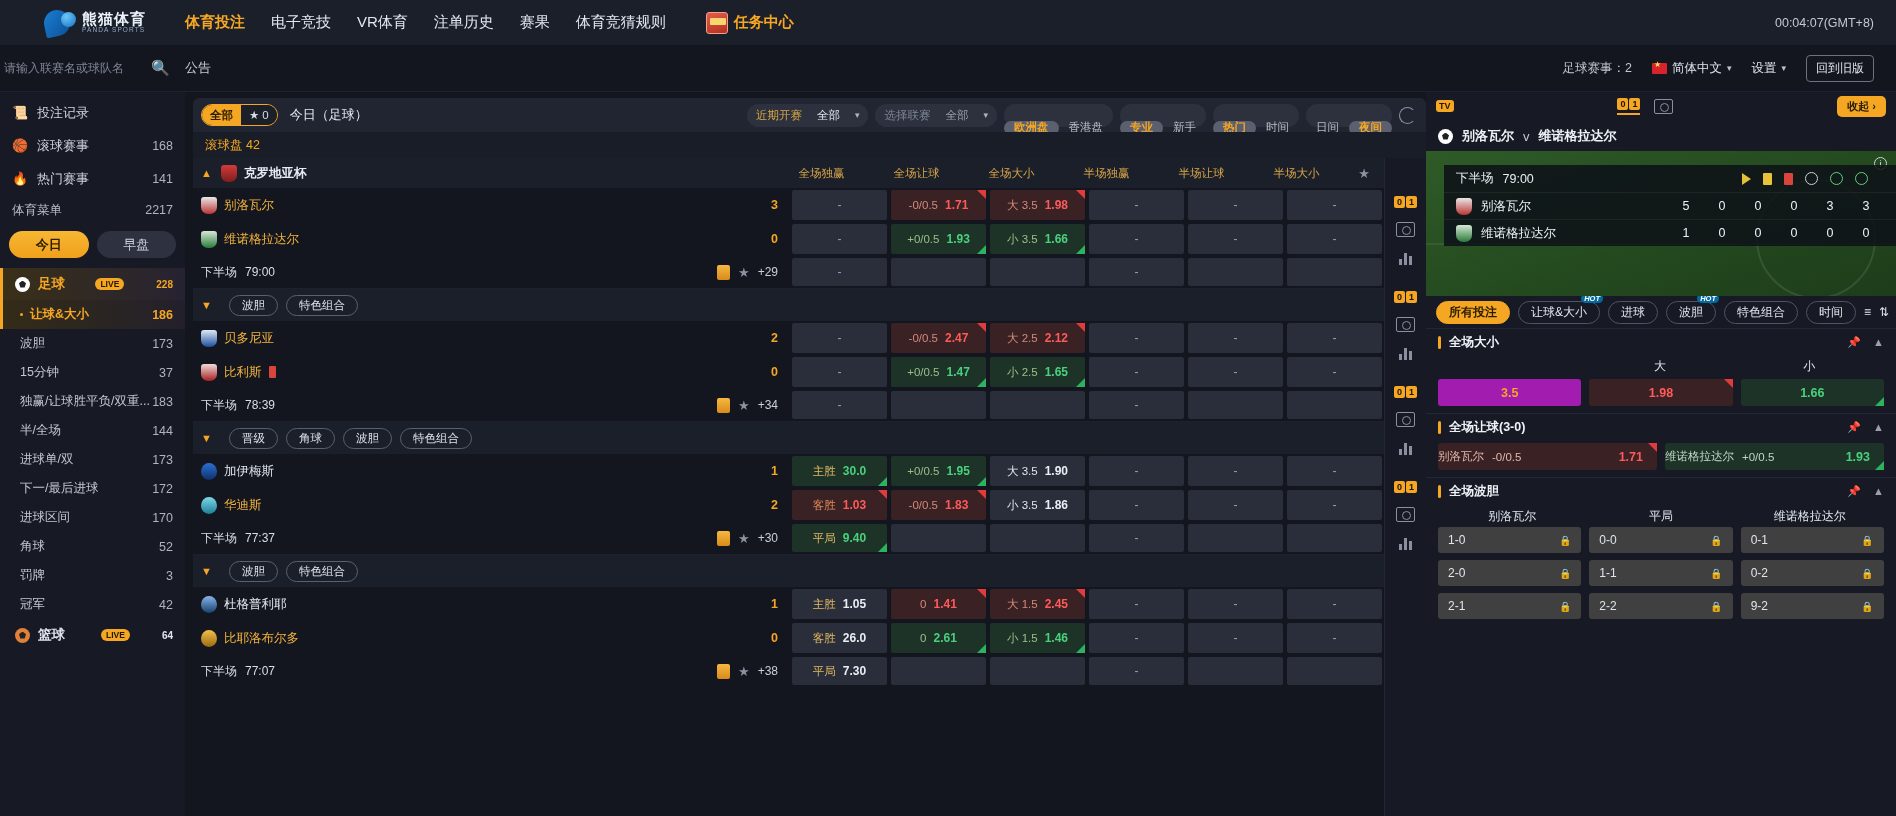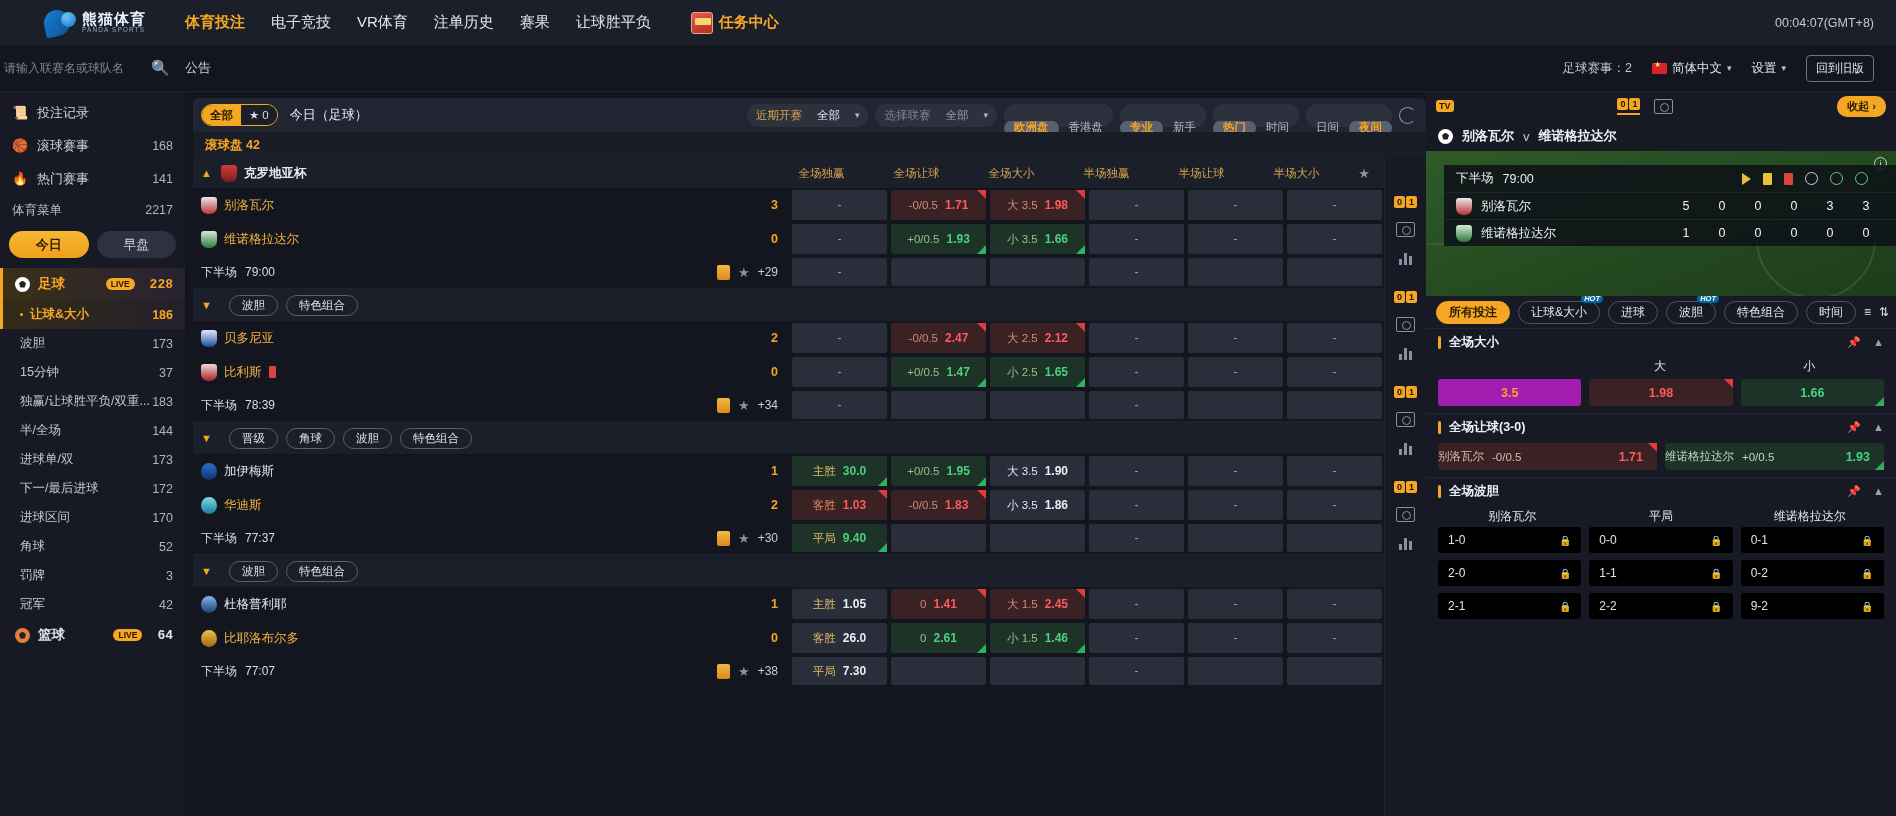--- a/index.html
+++ b/index.html
@@ -86,21 +86,21 @@
   .daytabs { display:flex; gap:8px; padding:6px 9px 10px; }
   .daytab { flex:1; height:27px; border-radius:14px; display:flex; align-items:center; justify-content:center;
     font-size:13px; background:#2d3140; color:#cdd2dc; cursor:pointer; }
   .daytab.on { background:linear-gradient(180deg,#f7b733,#f0a01c); color:#2a1d00; font-weight:bold; }
 
   .sport-head { height:32px; display:flex; align-items:center; padding:0 12px; gap:8px; cursor:pointer;
     background:linear-gradient(90deg,#3a3018,#272232); border-left:3px solid #f5a623; font-size:13.5px; color:#f5a623; font-weight:bold; }
   .sport-head .ball { width:15px;height:15px;border-radius:50%;background:#fff;position:relative;flex-shrink:0;}
   .sport-head .ball::after{content:"";position:absolute;left:4px;top:4px;width:7px;height:7px;background:#222;clip-path:polygon(50% 0,100% 38%,81% 100%,19% 100%,0 38%);}
   .live-badge { background:#f5a623; color:#241800; font-size:8.5px; font-weight:bold; border-radius:7px; padding:1px 5px; margin-left:auto; }
-  .sport-head .n { font-size:13px; margin-left:7px;font-family:Liberation Mono, monospace; }
+  .sport-head .n { font-size:10px; margin-left:24px; }
 
   .sub-item { height:29px; display:flex; align-items:center; padding:0 12px 0 20px; font-size:12.5px; color:#c2c7d2; cursor:pointer; }
   .sub-item .n { margin-left:auto; font-size:12.5px; color:#aeb4c1; }
   .sub-item.on { color:#f5a623; font-weight:bold; background:linear-gradient(90deg,#342b17,#23202c); border-left:3px solid #f5a623; padding-left:17px; }
   .sub-item.on .n { color:#f5a623; }
   .dot { width:3px;height:3px;border-radius:50%;background:#f5a623;margin-right:7px; }
 
   
   .center { flex:1; min-width:0; background:#13161f; display:flex; flex-direction:column; padding:6px 0 0 8px; overflow:hidden; }
   .filterbar { height:34px; background:#212531; border-radius:6px 6px 0 0; display:flex; align-items:center; padding:0 10px 0 8px; gap:8px; flex-shrink:0; }
@@ -112,21 +112,21 @@
   .pill-sel { display:flex;align-items:center;gap:15px; height:23px; background:#2d313d; border-radius:12px; padding:0 9px; font-size:11.5px; cursor:pointer; }
   .pill-sel .k { color:#d7a548; }
   .pill-sel .v { color:#e6eaf2; }
   .pill-sel.dim .k { color:#7f8694; }
   .pill-sel.dim .v { color:#9aa1ae; }
   .pillgroup { display:flex; align-items:center; background:#2d313d; border-radius:12px; height:23px; }
   .pg { padding:0 10px; height:14px; display:flex; align-items:center; font-size:11.5px; color:#b6bcc8; border-radius:12px; cursor:pointer;margin-top:25px; }
   .pg.on { background:#5b6070; color:#f5a623; font-weight:bold; }
   .refresh-ico { width:17px;height:17px;border:1.6px solid #8c92a0;border-radius:50%;border-right-color:transparent; cursor:pointer; }
 
-  .rolling { height:26px; background:#191d27; display:flex; align-items:center; padding-left:12px; font-size:12.5px; color:#f5a623; flex-shrink:0;font-weight:bold; }
+  .rolling { height:26px; background:#191d27; display:flex; align-items:center; padding-left:12px; font-size:12.5px; color:#f5a623; flex-shrink:0; }
 
   .board { flex:1; overflow:hidden; background:#13161f; display:flex; }
   .boardmain { flex:1; min-width:0; }
   .rightrail { width:42px; background:#171a24; flex-shrink:0; border-left:1px solid #222635; }
 
   .lg-head { height:30px; background:#1b1f2a; display:flex; align-items:center; padding-left:8px; }
   .lg-chev { width:20px; color:#f5a623; font-size:11px; cursor:pointer; }
   .lg-crest { width:16px;height:17px;border-radius:3px 3px 7px 7px;background:linear-gradient(#d23b3b,#7f1d1d); margin-right:7px; }
   .lg-name { font-size:12.5px; color:#e6eaf2; font-weight:bold; }
   .colhead { display:flex; margin-left:auto; }
@@ -177,21 +177,21 @@
   .ic-bars { display:flex; align-items:flex-end; gap:2px; height:14px; cursor:pointer; }
   .ic-bars i { width:3px; background:#8a90a0; display:block; }
 
   
   .rpanel { width:470px; flex-shrink:0; background:#171a24; display:flex; flex-direction:column; overflow:hidden; }
   .rp-top { height:29px; display:flex; align-items:center; padding:0 10px; gap:10px; border-bottom:1px solid #22263300; }
   .tv-ico { background:#f5a623; color:#241800; font-size:9px; font-weight:bold; border-radius:3px; padding:1px 3px; cursor:pointer; }
   .rp-top .mid { margin-left:auto; display:flex; align-items:center; gap:14px; }
   .tabico { display:flex; align-items:center; gap:1px; padding-bottom:3px; cursor:pointer; }
   .tabico.act { border-bottom:2px solid #f5a623; }
-  .rp-collapse { margin-left:auto; background:#f5a623; color:#2a1d00; font-size:11px; font-weight:bold; border-radius:10px; padding:3px 10px; cursor:pointer; display:flex; align-items:center; gap:3px;}
+  .rp-collapse { margin-left:auto; background:#f5a623; color:#2a1d00; font-size:11px; font-weight:bold; border-radius:5px; padding:3px 10px; cursor:pointer; display:flex; align-items:center; gap:3px;}
 
   .rp-match { height:30px; display:flex; align-items:center; gap:9px; padding:0 12px; font-size:13px; color:#eef2f8; font-weight:bold; }
   .rp-ball { width:15px;height:15px;border-radius:50%;background:#fff;position:relative;flex-shrink:0;}
   .rp-ball::after{content:"";position:absolute;left:4px;top:4px;width:7px;height:7px;background:#222;clip-path:polygon(50% 0,100% 38%,81% 100%,19% 100%,0 38%);}
   .vs { color:#c3c8d4; font-weight:normal; }
 
   .pitch { height:145px; background:linear-gradient(160deg,#2e5b28,#24491f 55%,#1d3d1a); position:relative; overflow:hidden; }
   .pitch .arc { position:absolute; right:20px; top:28px; width:120px; height:120px; border:2px solid rgba(255,255,255,.10); border-radius:50%; }
   .pitch .line { position:absolute; left:0; right:0; top:92px; height:2px; background:rgba(255,255,255,.07); }
   .info-i { position:absolute; right:9px; top:6px; width:13px;height:13px;border:1px solid #c9d2dd;border-radius:50%; color:#e2e8f0; font-size:9px; text-align:center; line-height:12px; cursor:pointer; }
@@ -232,21 +232,21 @@
   .obox .g { color:#f5a623; font-weight:bold; }
   .obox .nm { color:#d9dee8; font-size:11.5px; }
   .obox .tri-up { position:absolute; right:0; top:0; border-left:9px solid transparent; border-top:9px solid #e23b3b; }
   .obox .tri-dn { position:absolute; right:0; bottom:0; border-left:9px solid transparent; border-bottom:9px solid #2bb35f; }
   .obox.red .nm { color:#e0b9ae; } .obox.green .nm { color:#bcd8c4; }
 
   .bd-cols { display:flex; padding:4px 12px 2px; }
   .bd-cols span { flex:1; text-align:center; font-size:12px; color:#dfe4ee; }
   .bd-grid { padding:0 12px; }
   .bd-line { display:flex; gap:8px; margin-bottom:7px; }
-  .bdbox { flex:1; height:26px; border-radius:3px; background:#000000; display:flex; align-items:center; padding:0 10px; font-size:12px; color:#dfe4ee; cursor:pointer; }
+  .bdbox { flex:1; height:26px; border-radius:3px; background:#404040; display:flex; align-items:center; padding:0 10px; font-size:12px; color:#dfe4ee; cursor:pointer; }
   .bdbox .lock { margin-left:auto; font-size:10px; color:#8a90a0; }
 </style>
 </head>
 <body>
 
 <div class="app">
 
   <div class="topbar">
     <div class="logo-wrap">
       <div class="logo-mark">
@@ -257,21 +257,21 @@
         <div class="cn">熊猫体育</div>
         <div class="en">PANDA SPORTS</div>
       </div>
     </div>
     <div class="topnav">
       <a class="active">体育投注</a>
       <a>电子竞技</a>
       <a>VR体育</a>
       <a>注单历史</a>
       <a>赛果</a>
-      <a>让球胜平负</a>
+      <a>体育竞猜规则</a>
       <div class="mission">
         <div class="slot-icon"></div>
         <span>任务中心</span>
       </div>
     </div>
     <div class="clock">00:04:07(GMT+8)</div>
   </div>
 
   <div class="searchrow">
     <div class="searchbox">

